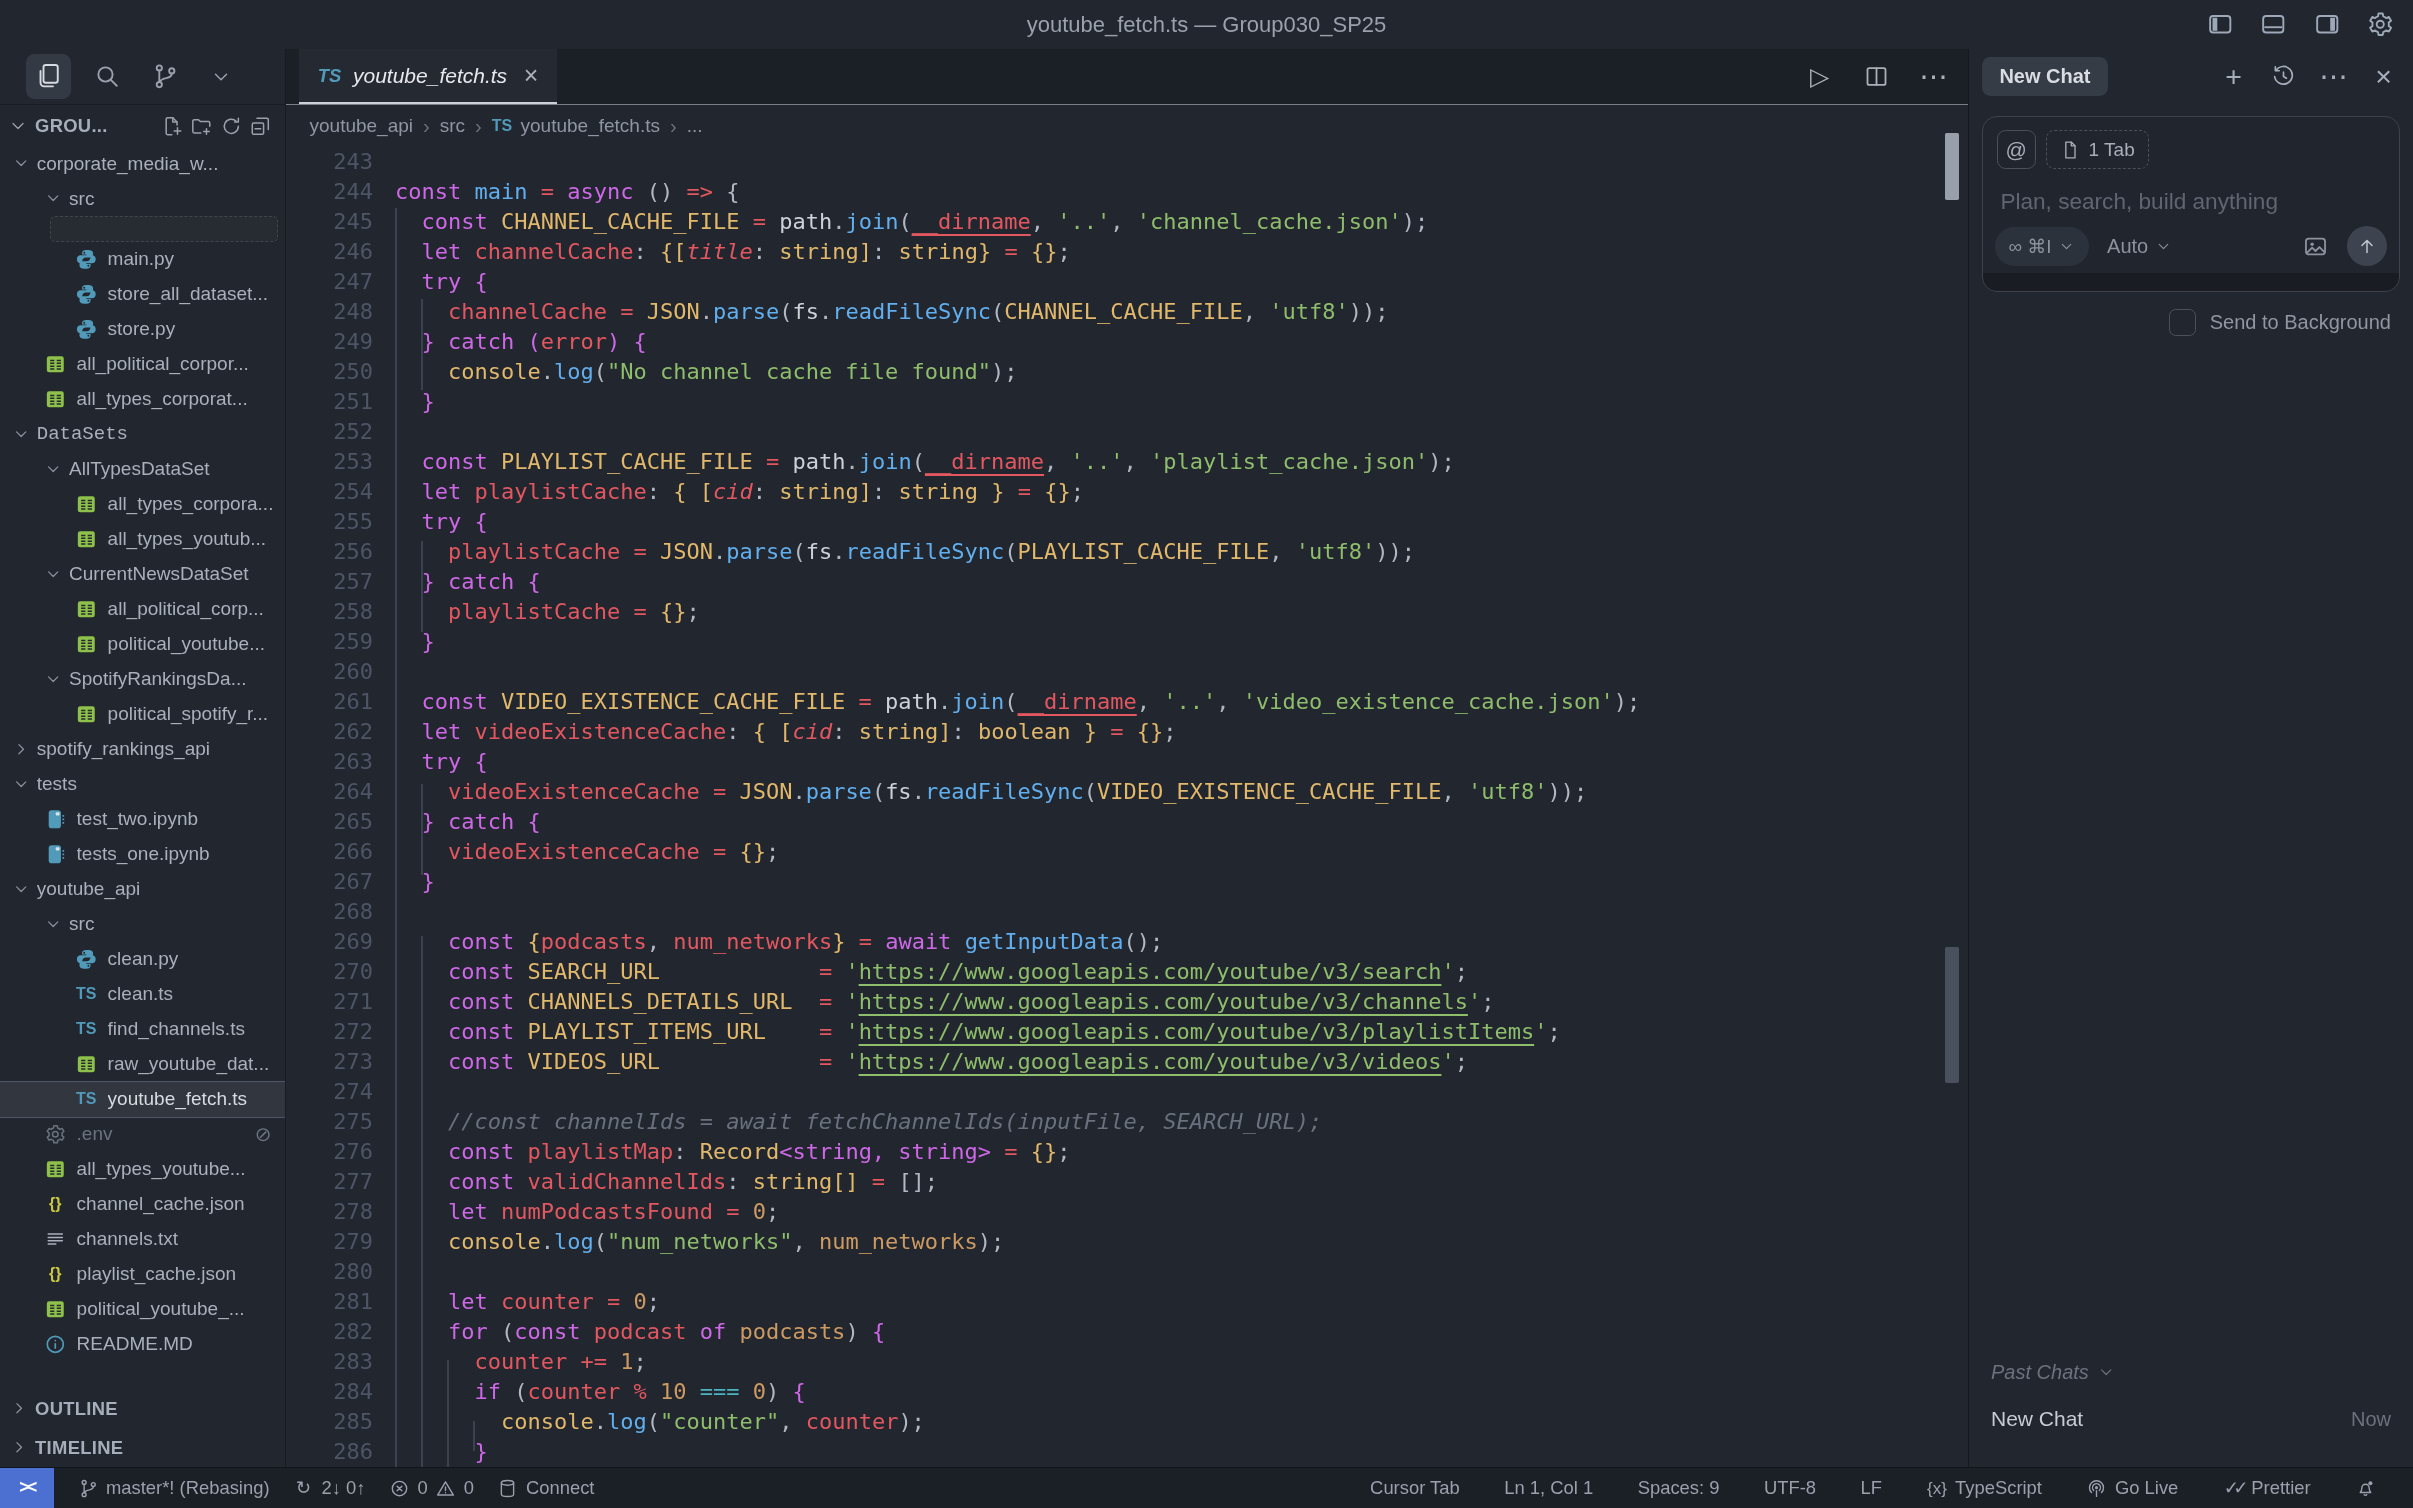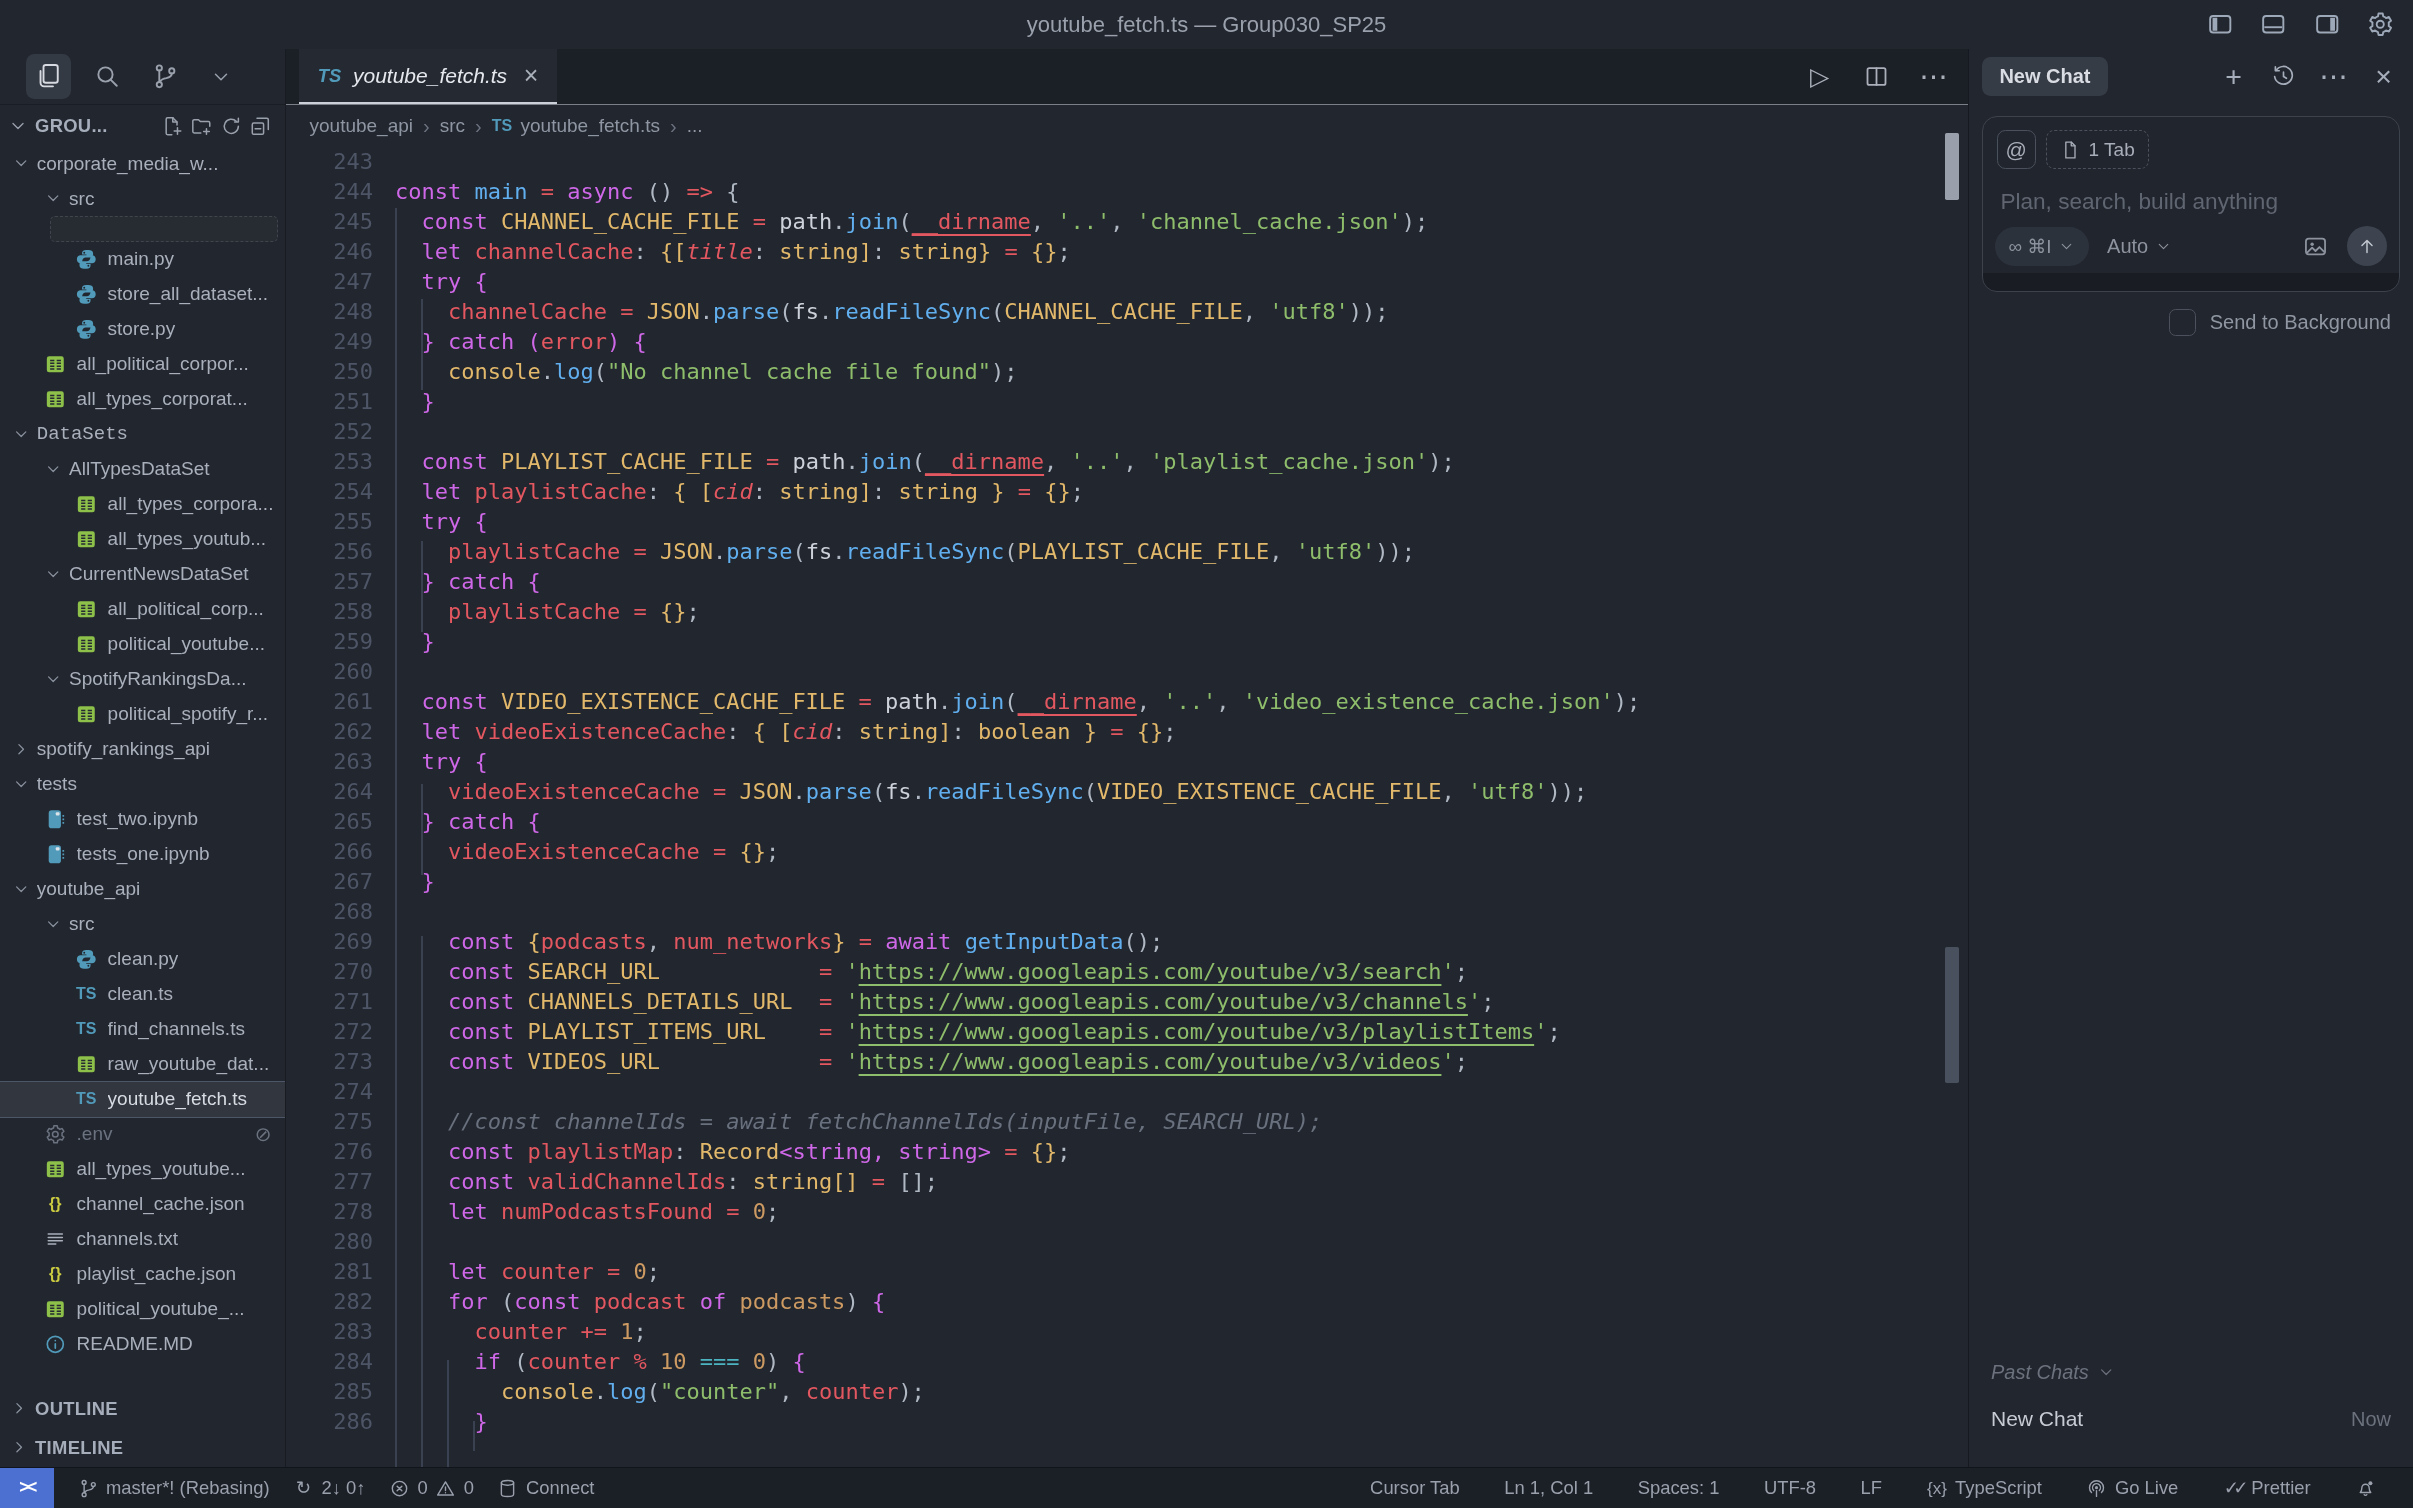--- a/index.html
+++ b/index.html
@@ -575,20 +575,21 @@
         <div class="cline"><span class="ln">269</span><span><span class="t-sp">    </span><span class="t-k">const </span><span class="t-c">{</span><span class="t-v">podcasts</span><span class="t-p">, </span><span class="t-v">num_networks</span><span class="t-c">}</span><span class="t-o"> = </span><span class="t-k">await </span><span class="t-f">getInputData</span><span class="t-p">();</span></span></div>
         <div class="cline"><span class="ln">270</span><span><span class="t-sp">    </span><span class="t-k">const </span><span class="t-c">SEARCH_URL</span><span class="t-sp">            </span><span class="t-o">= </span><span class="t-s">'</span><span class="t-su">https://www.googleapis.com/youtube/v3/search</span><span class="t-s">'</span><span class="t-p">;</span></span></div>
         <div class="cline"><span class="ln">271</span><span><span class="t-sp">    </span><span class="t-k">const </span><span class="t-c">CHANNELS_DETAILS_URL</span><span class="t-sp">  </span><span class="t-o">= </span><span class="t-s">'</span><span class="t-su">https://www.googleapis.com/youtube/v3/channels</span><span class="t-s">'</span><span class="t-p">;</span></span></div>
         <div class="cline"><span class="ln">272</span><span><span class="t-sp">    </span><span class="t-k">const </span><span class="t-c">PLAYLIST_ITEMS_URL</span><span class="t-sp">    </span><span class="t-o">= </span><span class="t-s">'</span><span class="t-su">https://www.googleapis.com/youtube/v3/playlistItems</span><span class="t-s">'</span><span class="t-p">;</span></span></div>
         <div class="cline"><span class="ln">273</span><span><span class="t-sp">    </span><span class="t-k">const </span><span class="t-c">VIDEOS_URL</span><span class="t-sp">            </span><span class="t-o">= </span><span class="t-s">'</span><span class="t-su">https://www.googleapis.com/youtube/v3/videos</span><span class="t-s">'</span><span class="t-p">;</span></span></div>
         <div class="cline"><span class="ln">274</span><span></span></div>
         <div class="cline"><span class="ln">275</span><span><span class="t-sp">    </span><span class="t-cm">//const channelIds = await fetchChannelIds(inputFile, SEARCH_URL);</span></span></div>
         <div class="cline"><span class="ln">276</span><span><span class="t-sp">    </span><span class="t-k">const </span><span class="t-v">playlistMap</span><span class="t-p">: </span><span class="t-c">Record</span><span class="t-ty">&lt;string, string&gt;</span><span class="t-o"> = </span><span class="t-c">{}</span><span class="t-p">;</span></span></div>
         <div class="cline"><span class="ln">277</span><span><span class="t-sp">    </span><span class="t-k">const </span><span class="t-v">validChannelIds</span><span class="t-p">: </span><span class="t-c">string[]</span><span class="t-o"> = </span><span class="t-p">[];</span></span></div>
         <div class="cline"><span class="ln">278</span><span><span class="t-sp">    </span><span class="t-k">let </span><span class="t-v">numPodcastsFound</span><span class="t-o"> = </span><span class="t-n">0</span><span class="t-p">;</span></span></div>
+        <div class="cline"><span class="ln">279</span><span><span class="t-sp">    </span><span class="t-c">console</span><span class="t-p">.</span><span class="t-f">log</span><span class="t-p">(</span><span class="t-s">"num_networks"</span><span class="t-p">, </span><span class="t-n">num_networks</span><span class="t-p">);</span></span></div>
         <div class="cline"><span class="ln">280</span><span></span></div>
         <div class="cline"><span class="ln">281</span><span><span class="t-sp">    </span><span class="t-k">let </span><span class="t-v">counter</span><span class="t-o"> = </span><span class="t-n">0</span><span class="t-p">;</span></span></div>
         <div class="cline"><span class="ln">282</span><span><span class="t-sp">    </span><span class="t-k">for </span><span class="t-p">(</span><span class="t-k">const </span><span class="t-v">podcast</span><span class="t-k"> of </span><span class="t-n">podcasts</span><span class="t-p">) </span><span class="t-k">{</span></span></div>
         <div class="cline"><span class="ln">283</span><span><span class="t-sp">      </span><span class="t-v">counter</span><span class="t-o"> += </span><span class="t-n">1</span><span class="t-p">;</span></span></div>
         <div class="cline"><span class="ln">284</span><span><span class="t-sp">      </span><span class="t-k">if </span><span class="t-p">(</span><span class="t-v">counter</span><span class="t-o"> % </span><span class="t-n">10</span><span class="t-cy"> === </span><span class="t-n">0</span><span class="t-p">) </span><span class="t-k">{</span></span></div>
         <div class="cline"><span class="ln">285</span><span><span class="t-sp">        </span><span class="t-c">console</span><span class="t-p">.</span><span class="t-f">log</span><span class="t-p">(</span><span class="t-s">"counter"</span><span class="t-p">, </span><span class="t-v">counter</span><span class="t-p">);</span></span></div>
         <div class="cline"><span class="ln">286</span><span><span class="t-sp">      </span><span class="t-k">}</span></span></div>
         <div class="guide" style="left: 109px; top: 61px; height: 1274px;"></div>
         <div class="guide" style="left: 135px; top: 152px; height: 91px;"></div>
         <div class="guide" style="left: 135px; top: 394px; height: 91px;"></div>
@@ -731,21 +732,21 @@
         </div>
       </div>
     <div id="st-right">
         <div class="st-item">
           <span>Cursor Tab</span>
         </div>
         <div class="st-item">
           <span>Ln 1, Col 1</span>
         </div>
         <div class="st-item">
-          <span>Spaces: 1</span>
+          <span>Spaces: 9</span>
         </div>
         <div class="st-item">
           <span>UTF-8</span>
         </div>
         <div class="st-item">
           <span>LF</span>
         </div>
         <div class="st-item">
           <span class="icon icon-braces txticon" style="font-size: 17px;">{x}</span>
           <span>TypeScript</span>

